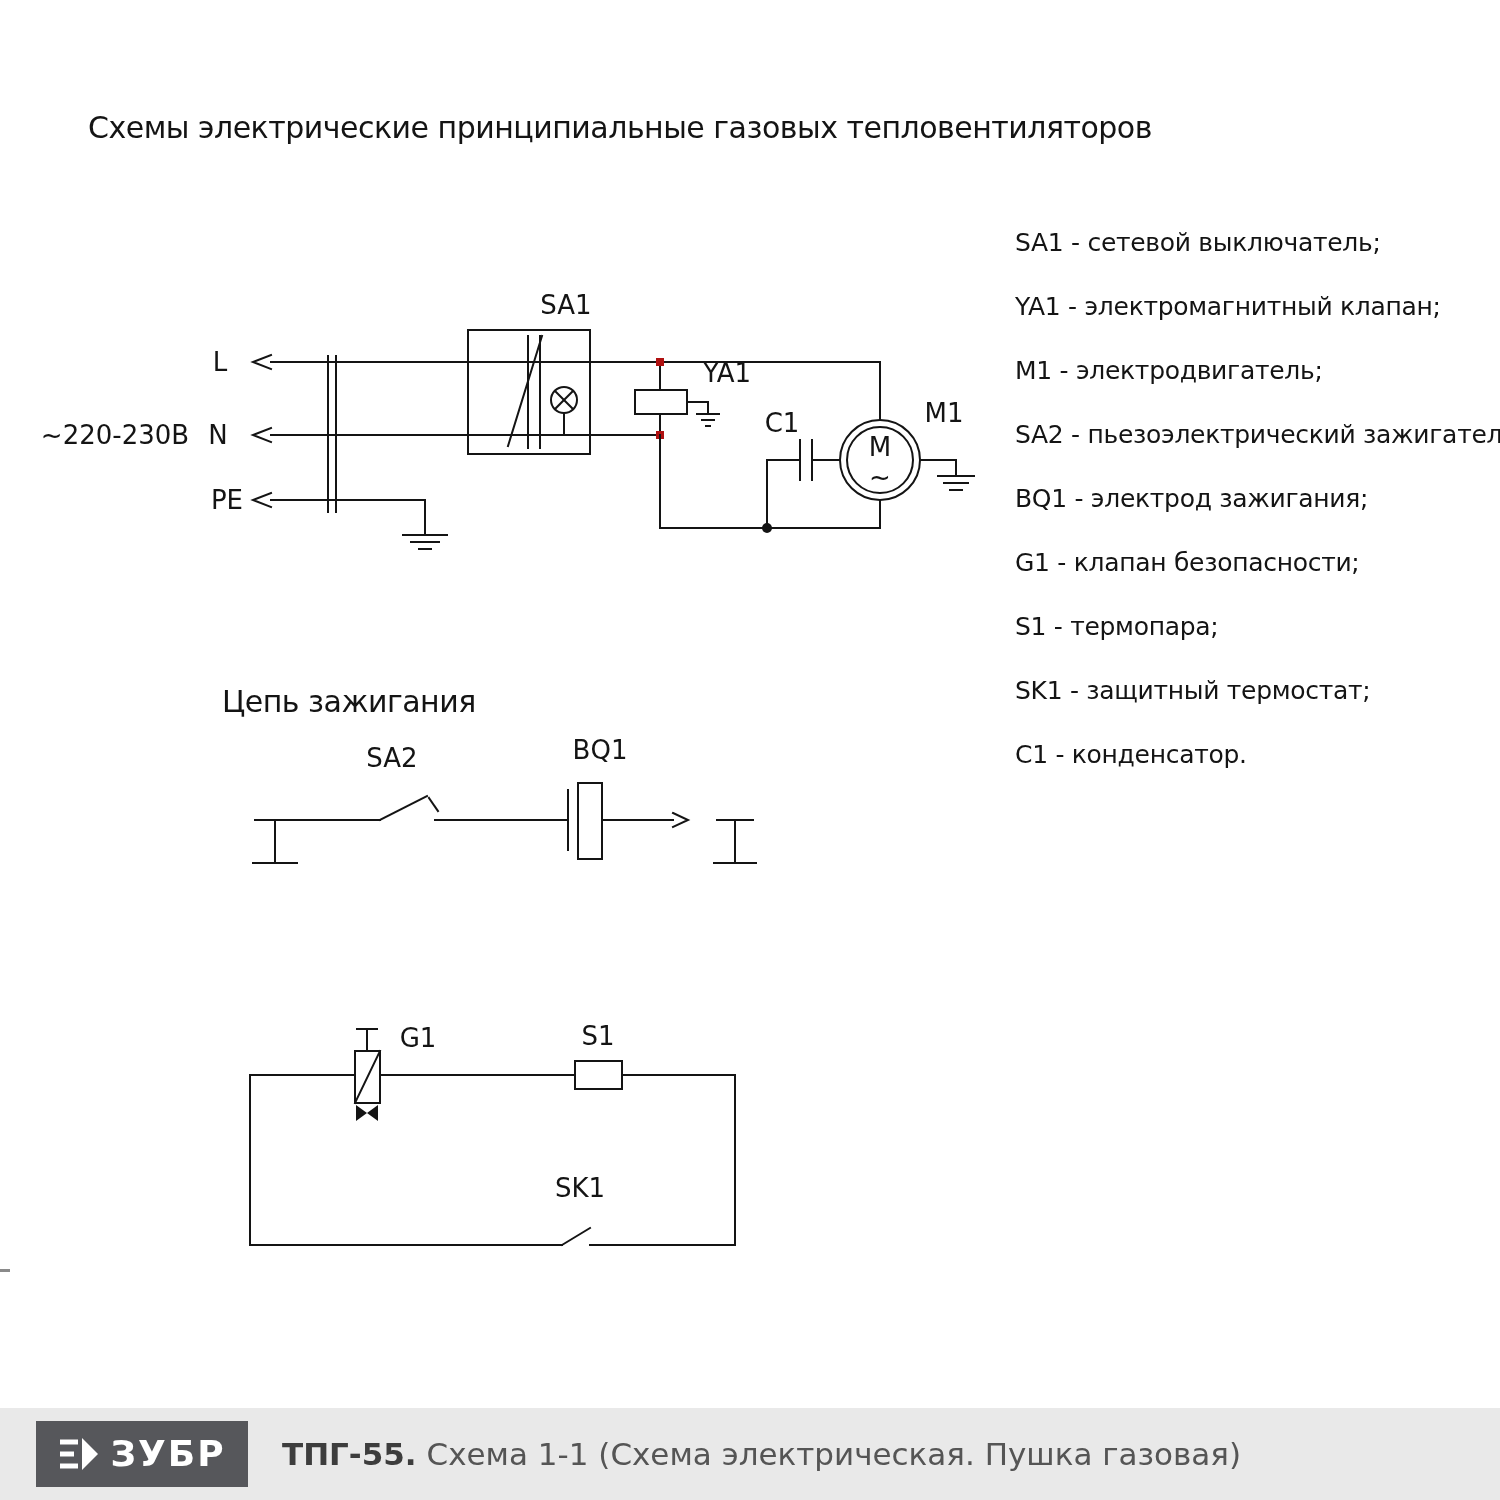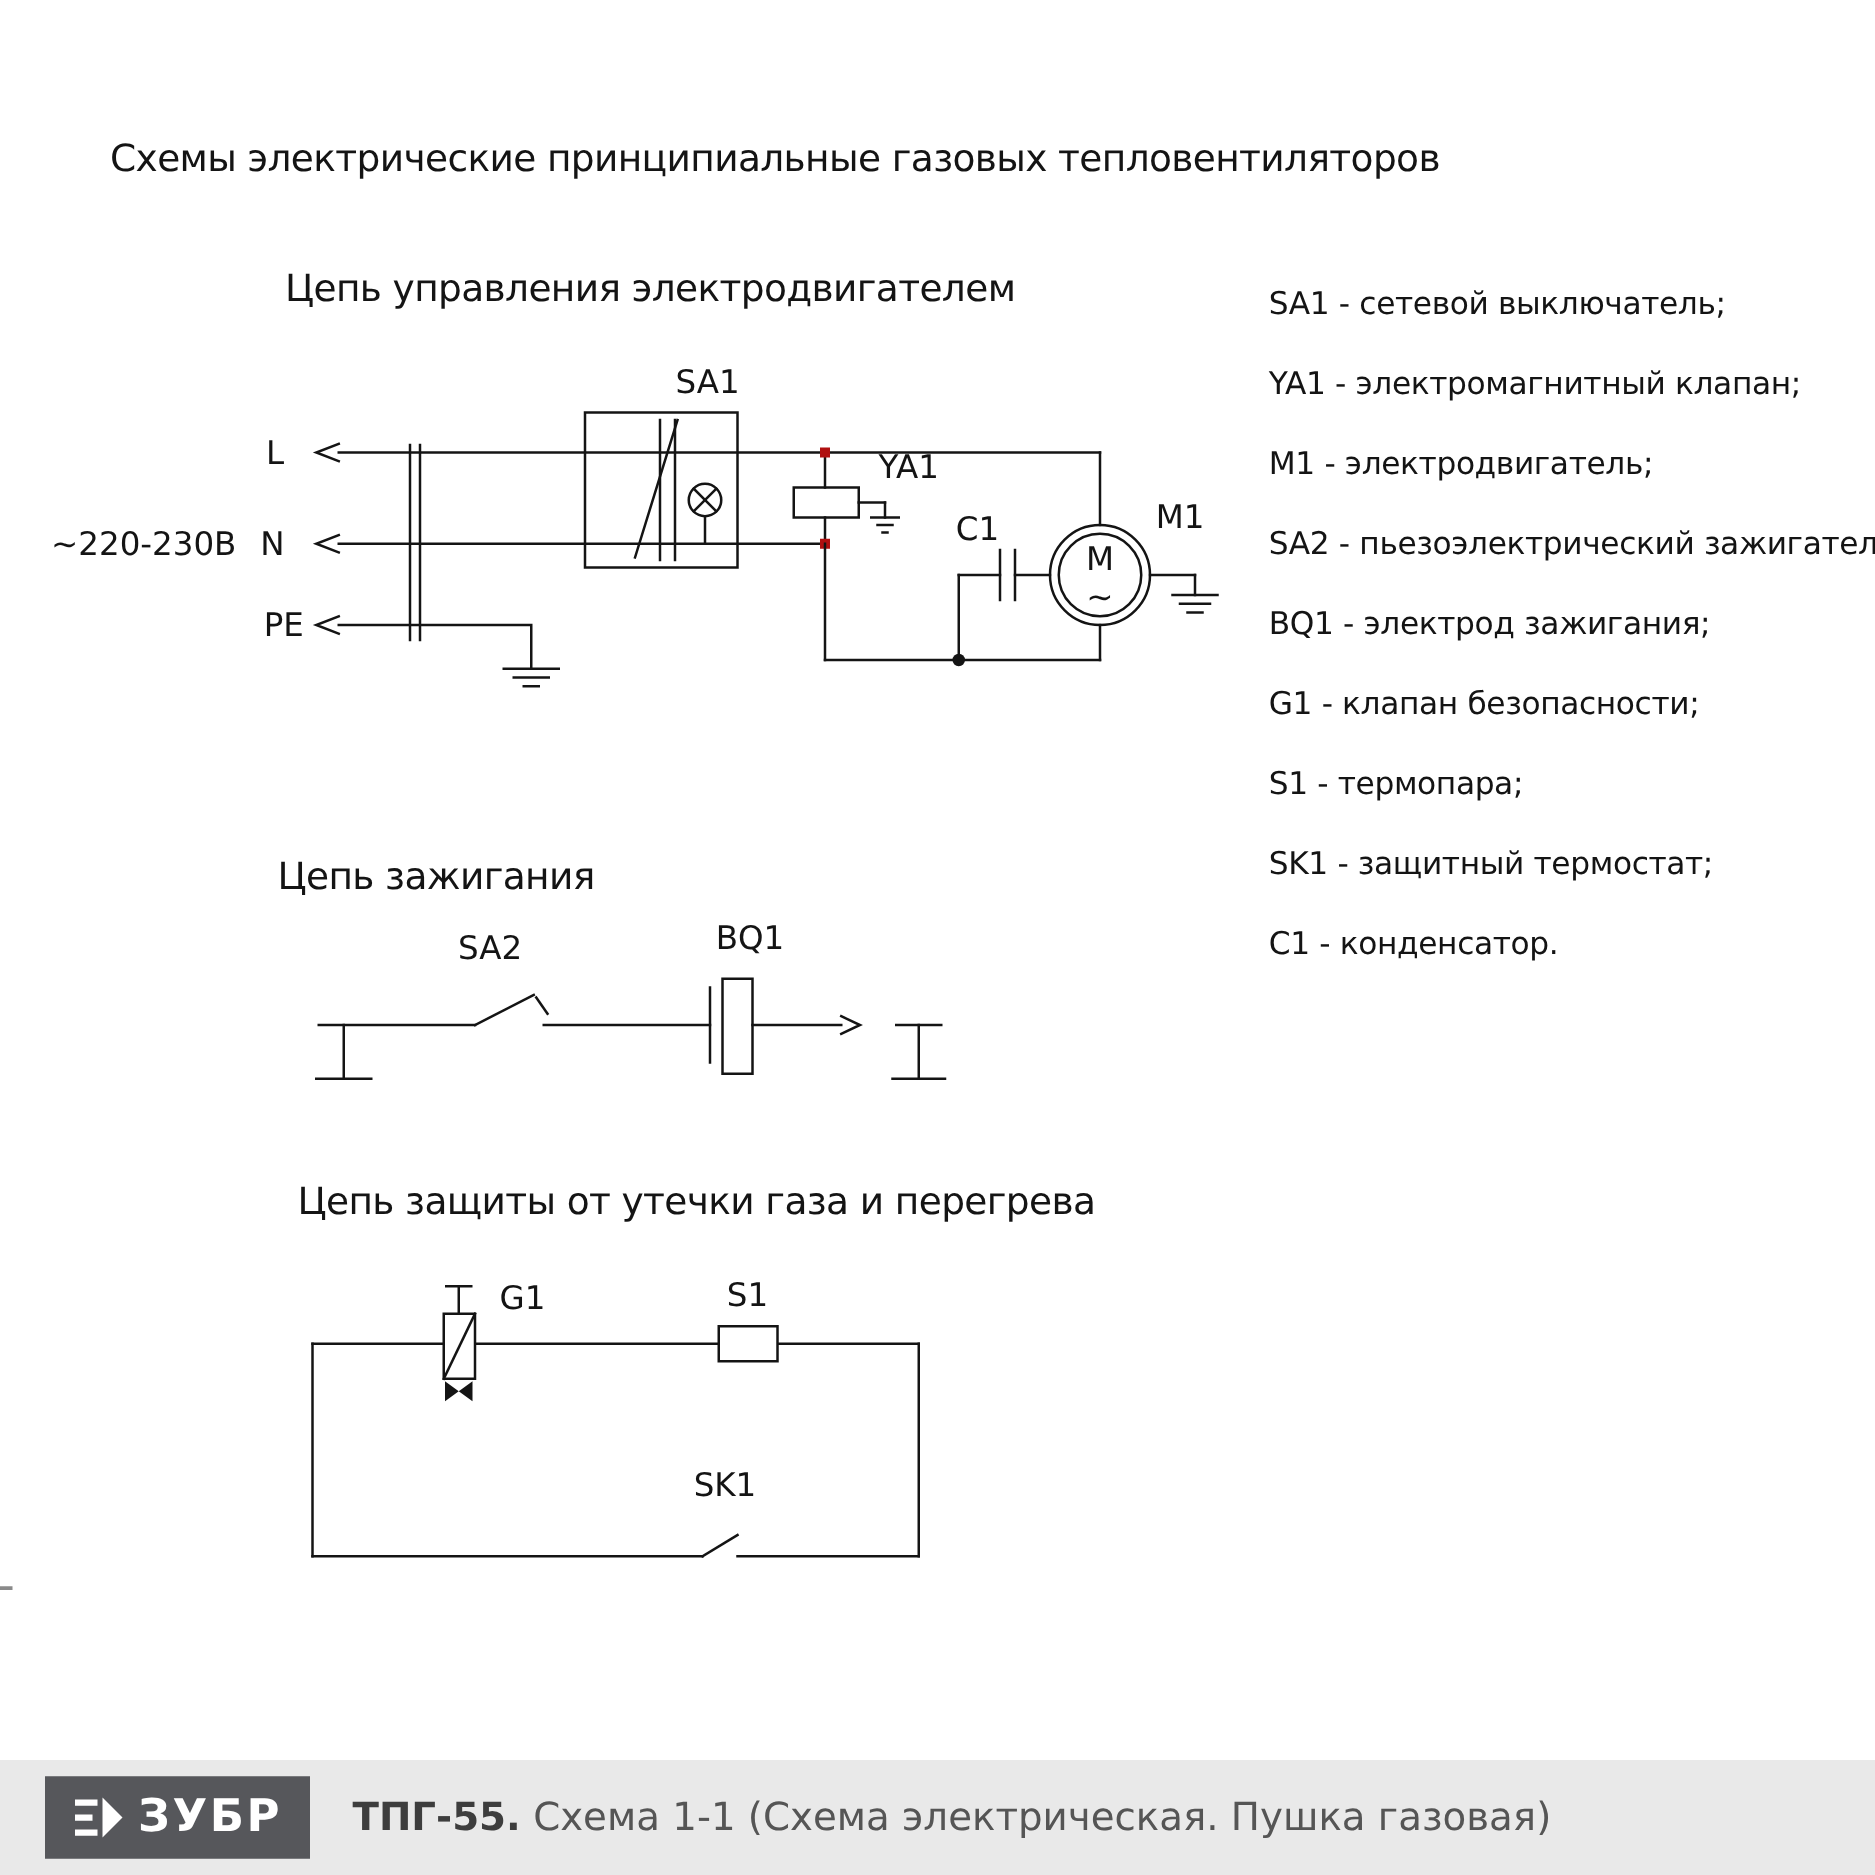--- a/index.html
+++ b/index.html
@@ -37,21 +37,20 @@
   .caption { margin-left:34px; font-size:31px; color:#555555; white-space:nowrap; }
   .caption .model { font-weight:bold; color:#3d3d3d; }
 </style>
 </head>
 <body>
 
 <div class="canvas">
 
   <div class="page-title">Схемы электрические принципиальные газовых тепловентиляторов</div>
 
-  <div class="section-title st1">Цепь управления электродвигателем</div>
 
   <svg id="c1" class="circuit" width="960" height="310" viewBox="0 0 960 310">
 
     <g class="wire">
 
       <path d="M241,84 H850"></path>
       <path d="M241,157 H630"></path>
       <path d="M241,222 H395 V257"></path>
 
       <path d="M241,77 L223,84 L241,91"></path>
@@ -154,21 +153,20 @@
     <g class="wire">
       <path d="M487,85 H523"></path>
       <path d="M505,85 V128"></path>
       <path d="M484,128 H526"></path>
     </g>
 
     <text x="162" y="32" text-anchor="middle">SA2</text>
     <text x="370" y="24" text-anchor="middle">BQ1</text>
   </svg>
 
-  <div class="section-title st3">Цепь защиты от утечки газа и перегрева</div>
 
   <svg id="c3" class="circuit" width="570" height="250" viewBox="0 0 570 250">
 
     <g class="wire">
       <path d="M20,60 H505"></path>
       <path d="M20,60 V230"></path>
       <path d="M505,60 V230"></path>
       <path d="M20,230 H332"></path>
       <path d="M360,230 H505"></path>
     </g>

